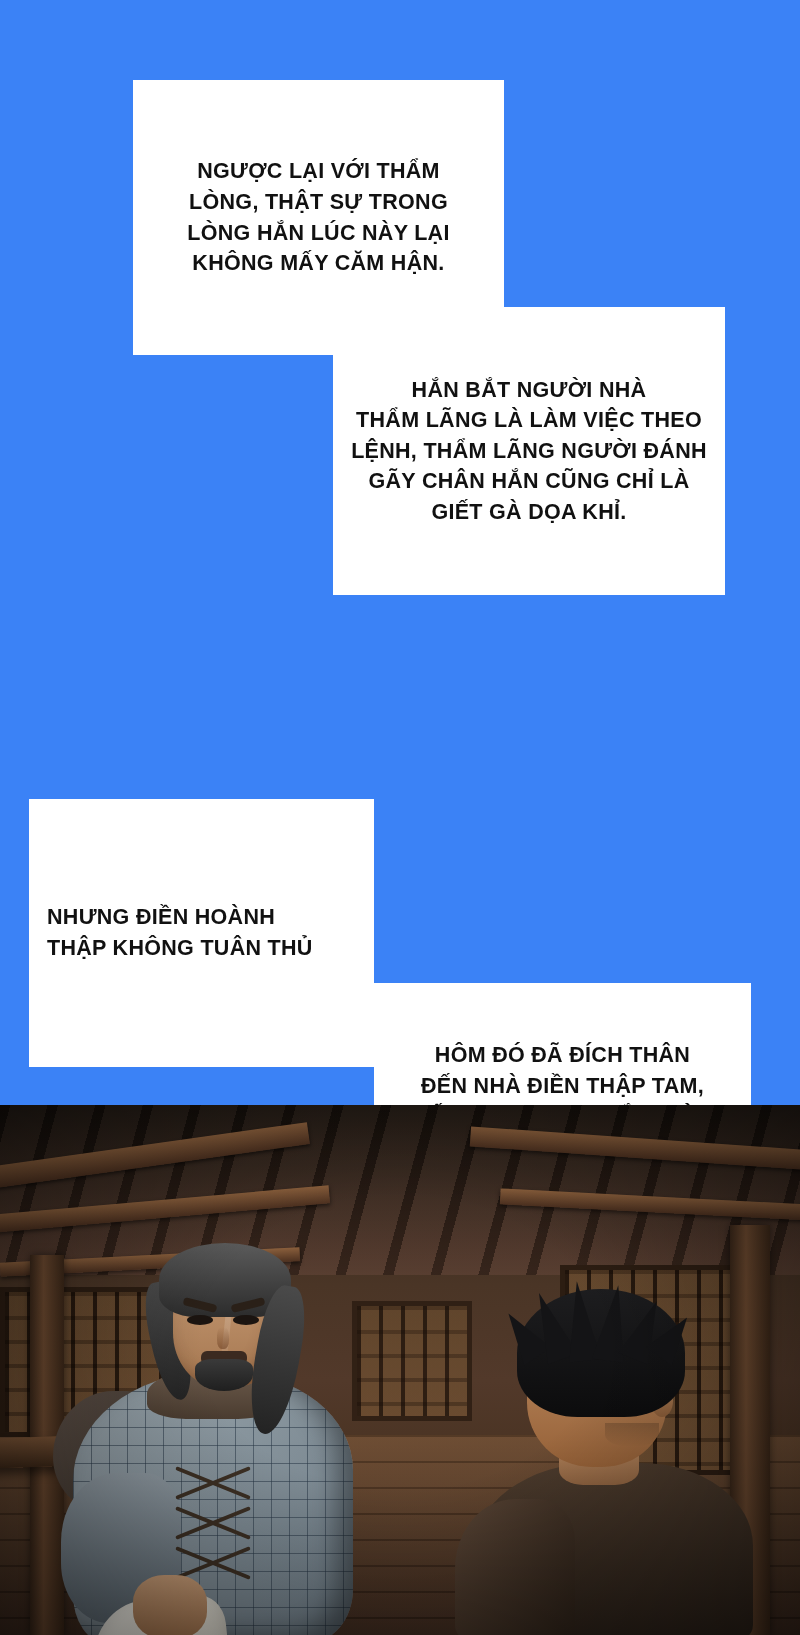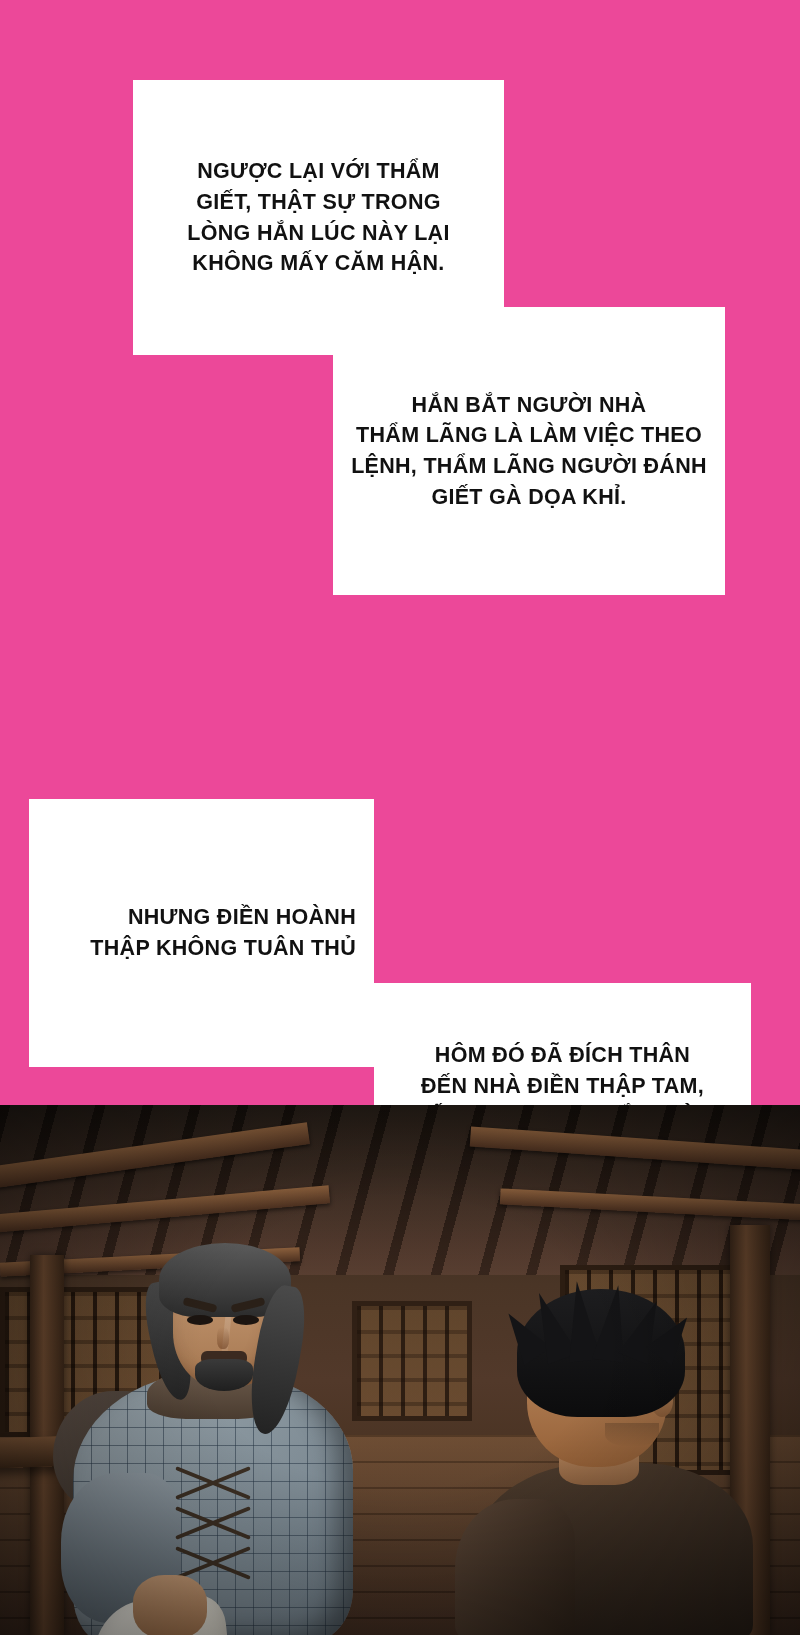--- a/index.html
+++ b/index.html
@@ -11,21 +11,21 @@
     width: 800px;
     height: 1635px;
     position: relative;
     overflow: hidden;
     font-family: "Liberation Sans", sans-serif;
   }
 
   .page {
     position: absolute;
     inset: 0;
-    background: #ec4899;
+    background: #3b82f6;
   }
 
   
   .bubble {
     position: absolute;
     background: #ffffff;
     color: #111111;
     box-sizing: border-box;
     display: flex;
     flex-direction: column;
@@ -57,21 +57,21 @@
     font-size: 21.5px;
     text-align: center;
   }
   #bubble-3 {
     left: 29px;
     top: 799px;
     width: 345px;
     height: 268px;
     padding: 16px 18px;
     font-size: 21.5px;
-    text-align: right;
+    text-align: left;
   }
   #bubble-4 {
     left: 374px;
     top: 983px;
     width: 377px;
     height: 267px;
     padding: 0 14px;
     font-size: 21.5px;
     text-align: center;
   }
@@ -318,29 +318,30 @@
     border-radius: 50% 30% 10% 10%;
   }
 </style>
 </head>
 <body>
 
 <div class="page">
 
   <div class="bubble" id="bubble-1">
     <span class="line">NGƯỢC LẠI VỚI THẨM</span>
-    <span class="line">GIẾT, THẬT SỰ TRONG</span>
+    <span class="line">LÒNG, THẬT SỰ TRONG</span>
     <span class="line">LÒNG HẮN LÚC NÀY LẠI</span>
     <span class="line">KHÔNG MẤY CĂM HẬN.</span>
   </div>
 
   <div class="bubble" id="bubble-2">
     <span class="line">HẮN BẮT NGƯỜI NHÀ</span>
     <span class="line">THẨM LÃNG LÀ LÀM VIỆC THEO</span>
     <span class="line">LỆNH, THẨM LÃNG NGƯỜI ĐÁNH</span>
+    <span class="line">GÃY CHÂN HẮN CŨNG CHỈ LÀ</span>
     <span class="line">GIẾT GÀ DỌA KHỈ.</span>
   </div>
 
   <div class="bubble" id="bubble-3">
     <span class="line">NHƯNG ĐIỀN HOÀNH</span>
     <span class="line">THẬP KHÔNG TUÂN THỦ</span>
   </div>
 
   <div class="bubble" id="bubble-4">
     <span class="line">HÔM ĐÓ ĐÃ ĐÍCH THÂN</span>

